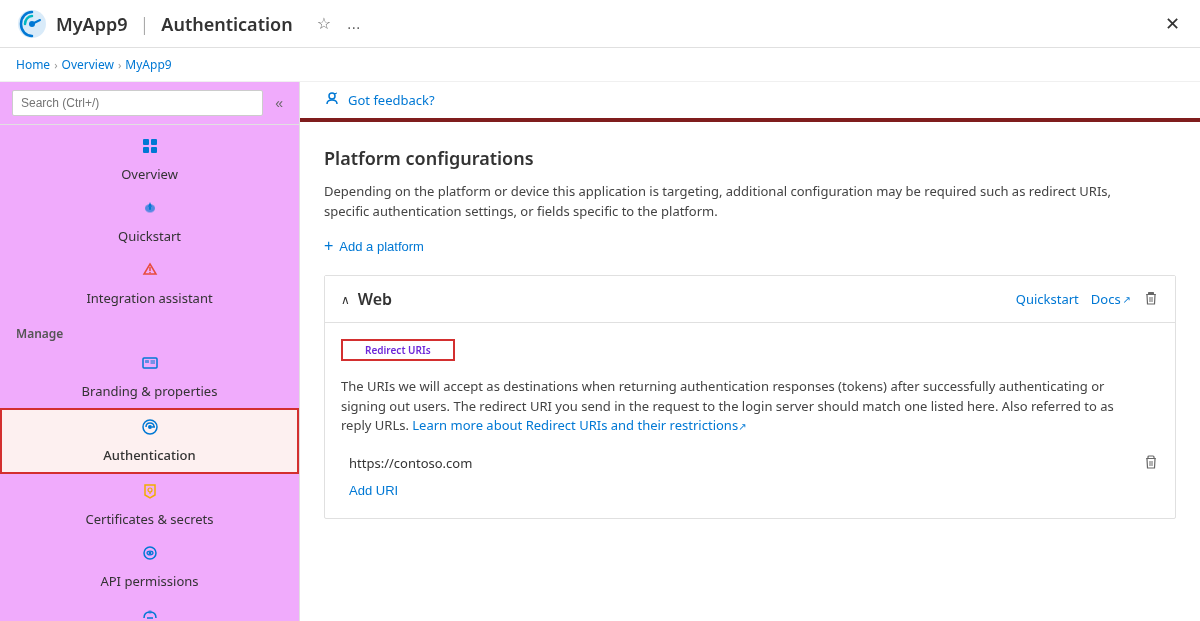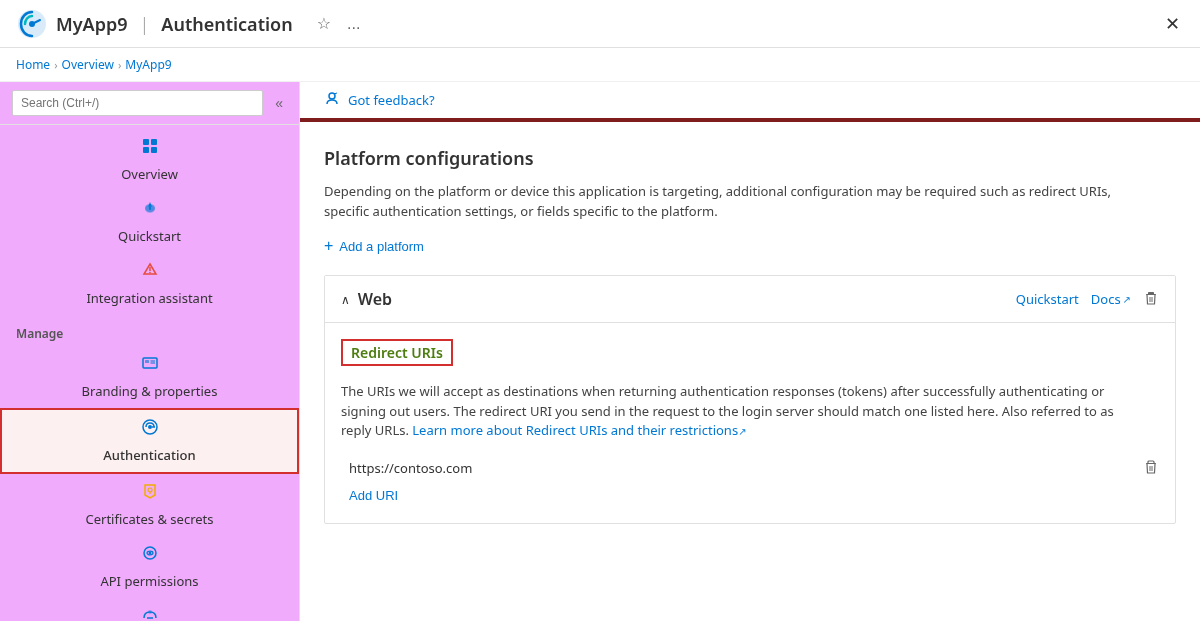--- a/index.html
+++ b/index.html
@@ -42,21 +42,21 @@
     
     .web-panel { border: 1px solid #e0e0e0; border-radius: 2px; margin-bottom: 16px; }
     .web-panel-header { display: flex; align-items: center; padding: 12px 16px; border-bottom: 1px solid #e0e0e0; background: #fff; gap: 8px; }
     .web-panel-title { font-size: 16px; font-weight: 600; color: #333; flex: 1; }
     .web-panel-actions { display: flex; align-items: center; gap: 12px; }
     .web-panel-link { color: #0078d4; font-size: 13px; text-decoration: none; display: flex; align-items: center; gap: 2px; }
     .web-panel-delete { background: none; border: none; cursor: pointer; color: #666; font-size: 14px; }
 
     
     .redirect-section { padding: 16px; }
-    .redirect-title { font-size: 14px; font-weight: 600; color: #4d7c0f; margin-bottom: 8px; border: 2px solid #d32f2f; display: inline-block; padding: 2px 8px; }
+    .redirect-title { font-size: 10px; font-weight: 600; color: #6d28d9; margin-bottom: 8px; border: 2px solid #d32f2f; display: inline-block; padding: 2px 22px; }
     .redirect-desc { font-size: 13px; color: #444; line-height: 1.5; margin-bottom: 12px; max-width: 780px; }
     .redirect-desc a { color: #0078d4; text-decoration: none; }
     .uri-row { display: flex; align-items: center; padding: 6px 0; gap: 24px; }
     .uri-value { font-size: 13px; color: #333; flex: 1; padding-left: 8px; }
     .uri-delete { background: none; border: none; cursor: pointer; color: #666; font-size: 14px; }
     .add-uri-btn { display: inline-block; color: #0078d4; font-size: 13px; cursor: pointer; background: none; border: none; padding: 4px 0 4px 8px; }
 
     
     ::-webkit-scrollbar { width: 6px; }
     ::-webkit-scrollbar-track { background: #f1f1f1; }

